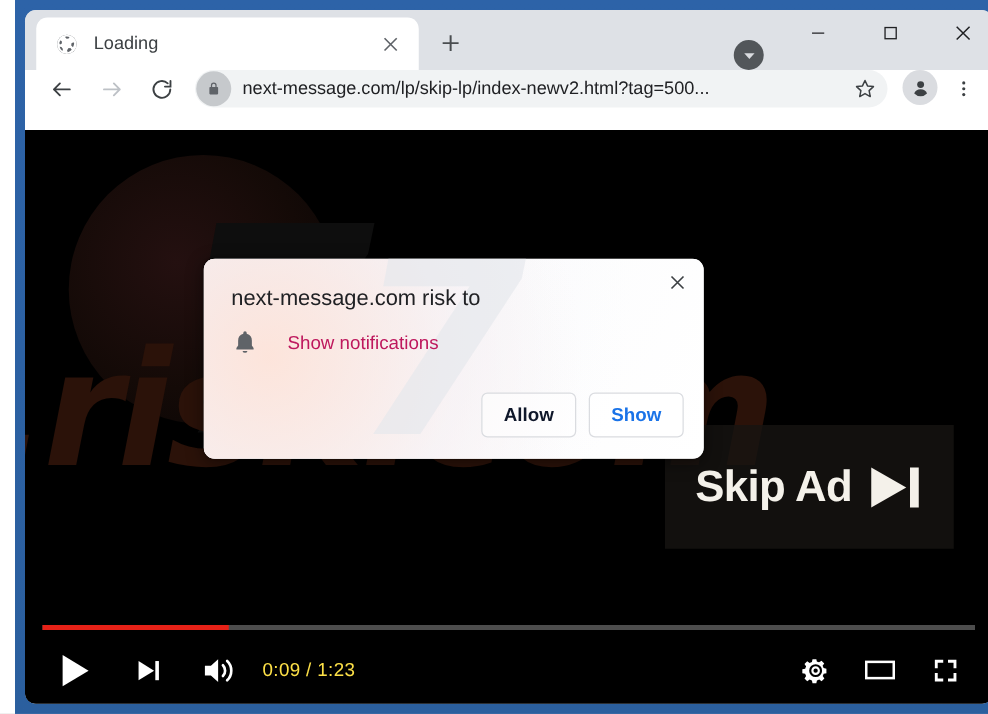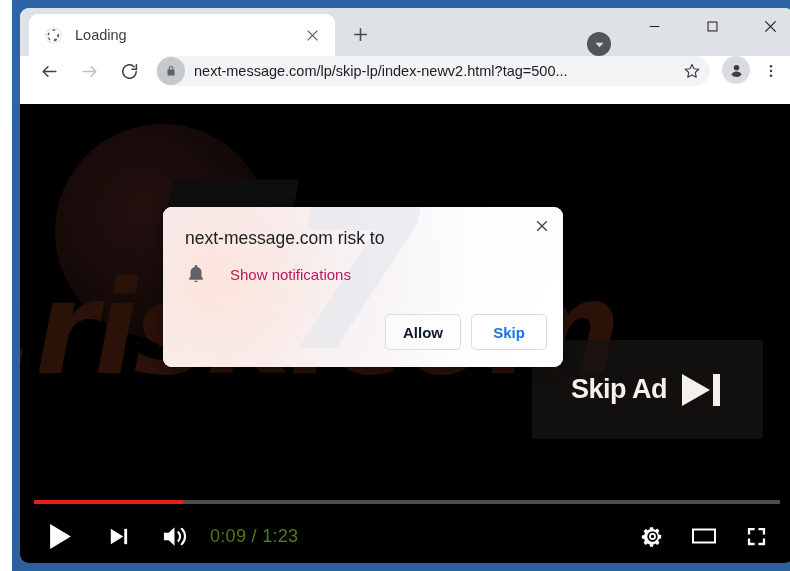--- a/index.html
+++ b/index.html
@@ -227,21 +227,21 @@
     left: 512px; top: 236px;
     width: 231px; height: 99px;
     background: rgba(22,20,18,0.80);
     display: flex;
     align-items: center;
     justify-content: center;
     gap: 13px;
   }
   #skip-ad-label {
     color: #f4f1ea;
-    font-size: 27px;
+    font-size: 35px;
     font-weight: bold;
     font-family: "Liberation Sans", sans-serif;
     letter-spacing: -0.5px;
   }
   #skip-ad-icon { display: block; }
 
   
   #video-controls {
     position: absolute;
     left: 0; bottom: 0;
@@ -272,22 +272,22 @@
     align-items: center;
     justify-content: center;
     color: #ffffff;
     flex: 0 0 auto;
   }
   #btn-play   { width: 44px; height: 44px; margin-left: 18px; }
   #btn-next   { width: 44px; height: 44px; margin-left: 14px; }
   #btn-volume { width: 44px; height: 44px; margin-left: 12px; }
   #time-display {
     margin-left: 14px;
-    color: #4d7c0f;
-    font-size: 18px;
+    color: #fde047;
+    font-size: 15px;
     font-family: "Liberation Sans", sans-serif;
     flex: 0 0 auto;
     letter-spacing: 0.3px;
   }
   #controls-spacer { flex: 1 1 auto; }
   #btn-settings { width: 44px; height: 44px; }
   #btn-theater  { width: 44px; height: 44px; margin-left: 8px; }
   #btn-fullscreen { width: 44px; height: 44px; margin-left: 8px; margin-right: 16px; }
 
   
@@ -564,21 +564,21 @@
           <div id="dialog-permission-row">
             <svg id="bell-icon" viewBox="0 0 24 24" fill="currentColor">
               <path d="M12 2.2a1.5 1.5 0 0 0-1.5 1.5v.7A6.2 6.2 0 0 0 6 10.5v4.1l-1.5 2.3v1.3h15v-1.3L18 14.6v-4.1a6.2 6.2 0 0 0-4.5-6.1v-.7A1.5 1.5 0 0 0 12 2.2z"></path>
               <path d="M9.8 19.4a2.3 2.3 0 0 0 4.4 0z"></path>
             </svg>
             <span id="dialog-permission-label">Show notifications</span>
           </div>
 
           <div id="dialog-actions">
             <div class="dialog-btn" style="color: #0f172a;">Allow</div>
-            <div class="dialog-btn" style="color: rgb(26, 115, 232);">Skip</div>
+            <div class="dialog-btn" style="color: rgb(26, 115, 232);">Show</div>
           </div>
 
         </div>
       </div>
 
     </div>
   </div>
 </div>
 
 </body></html>

